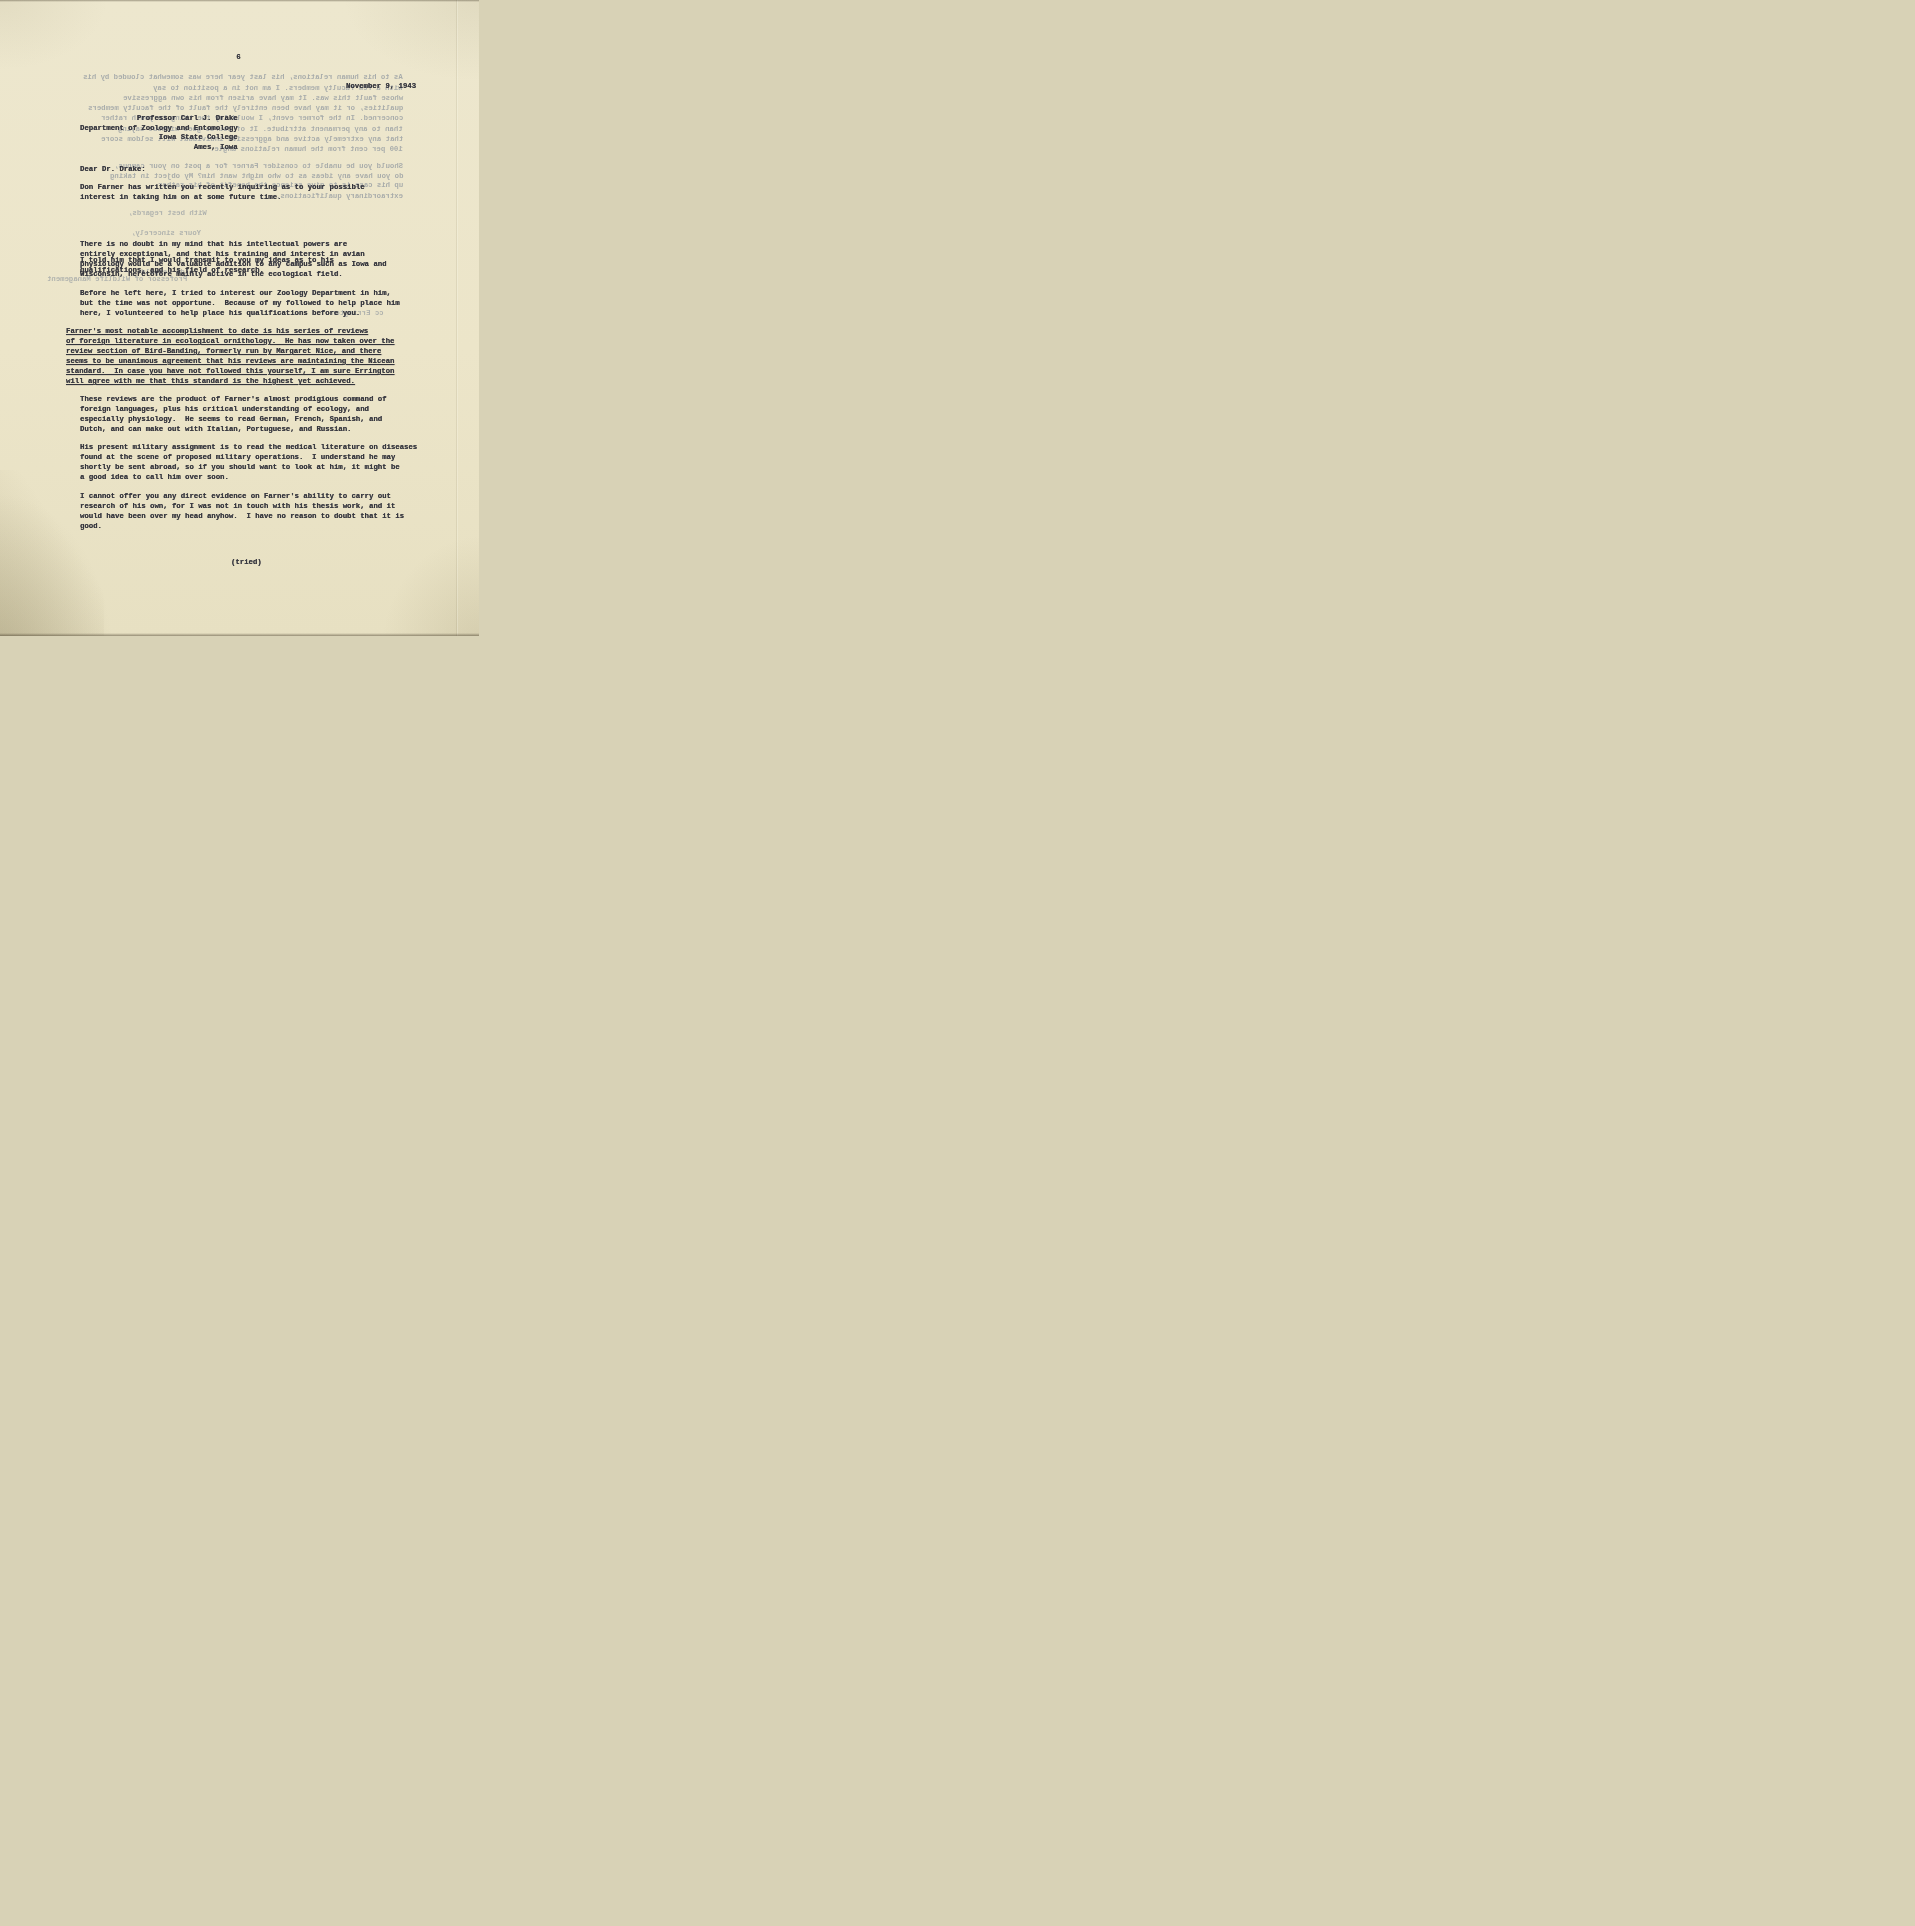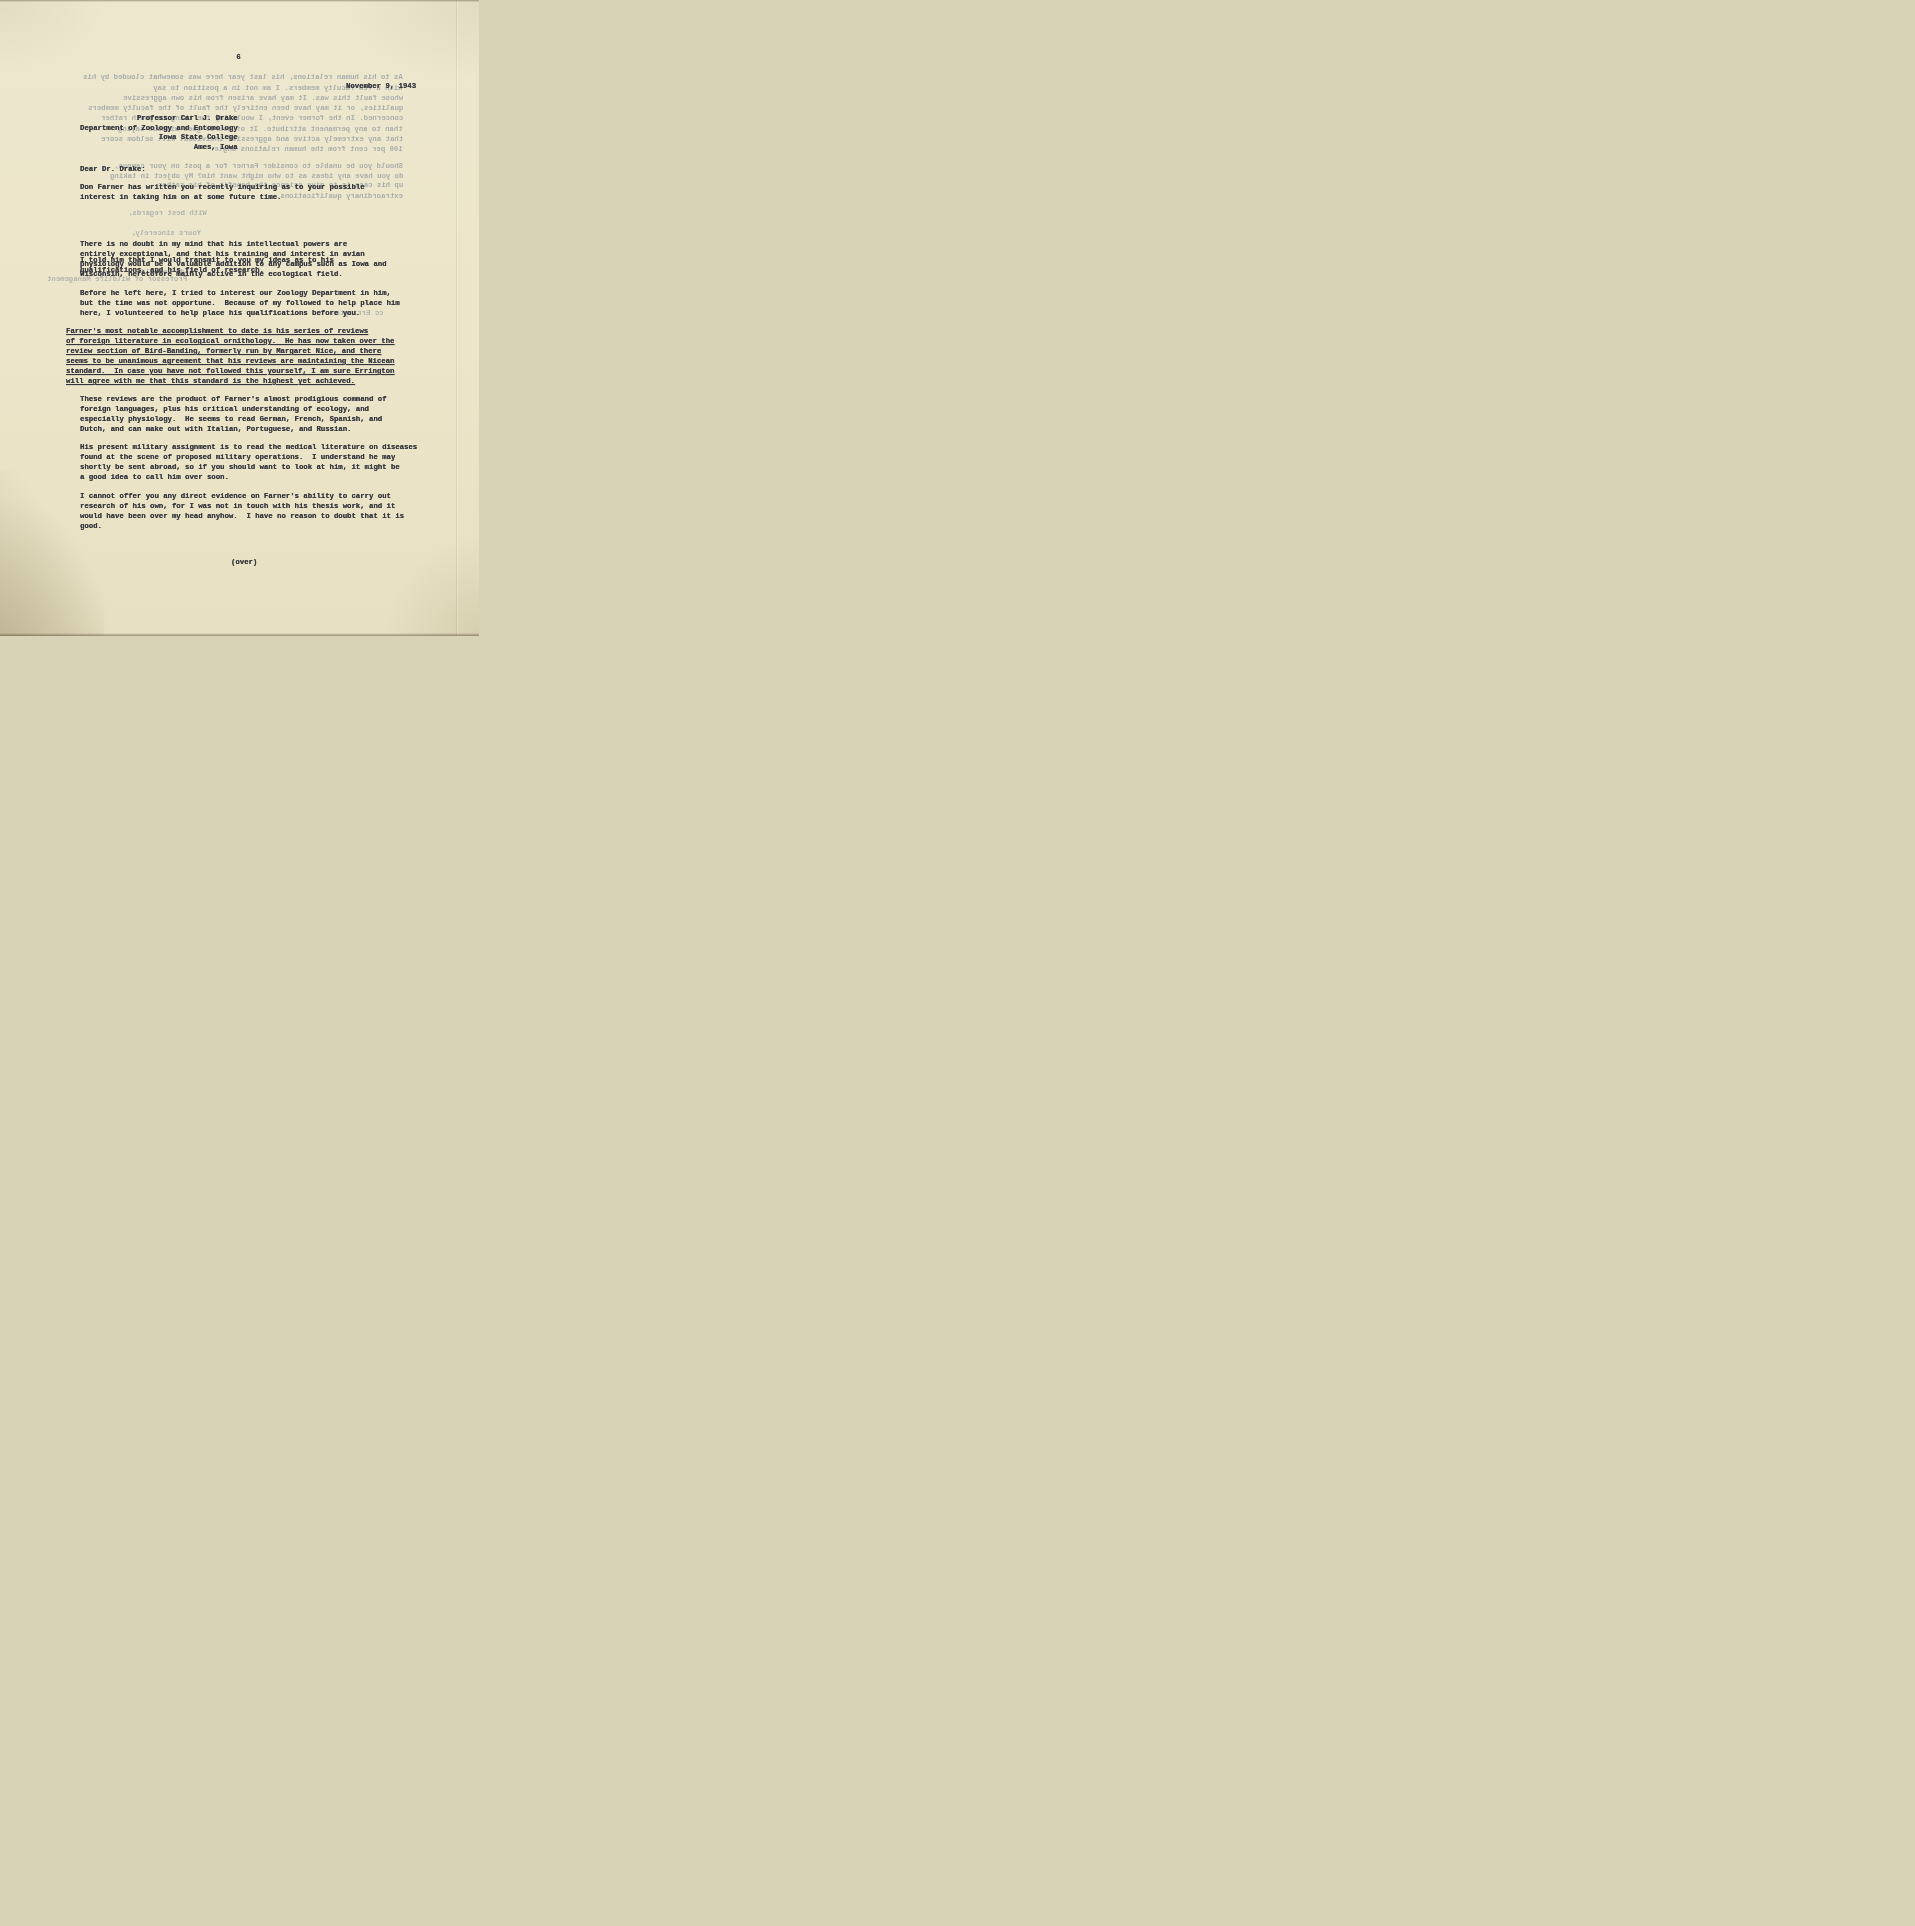--- a/index.html
+++ b/index.html
@@ -124,20 +124,20 @@
   <div class="typed" style="top:442px; left:80px; width:362px;">His present military assignment is to read the medical literature on diseases
 found at the scene of proposed military operations.  I understand he may
 shortly be sent abroad, so if you should want to look at him, it might be
 a good idea to call him over soon.</div>
 
   <div class="typed" style="top:491px; left:80px; width:354px;">I cannot offer you any direct evidence on Farner's ability to carry out
 research of his own, for I was not in touch with his thesis work, and it
 would have been over my head anyhow.  I have no reason to doubt that it is
 good.</div>
 
-  <div class="typed" style="top:557px; left:231px;">(over)</div>
+  <div class="typed" style="top:557px; left:231px;">(tried)</div>
 
   <div class="crease-right"></div>
   <div class="fold-bottom-left"></div>
   <div class="top-edge"></div>
   <div class="bottom-edge"></div>
 </div>
 
 
 </body></html>

